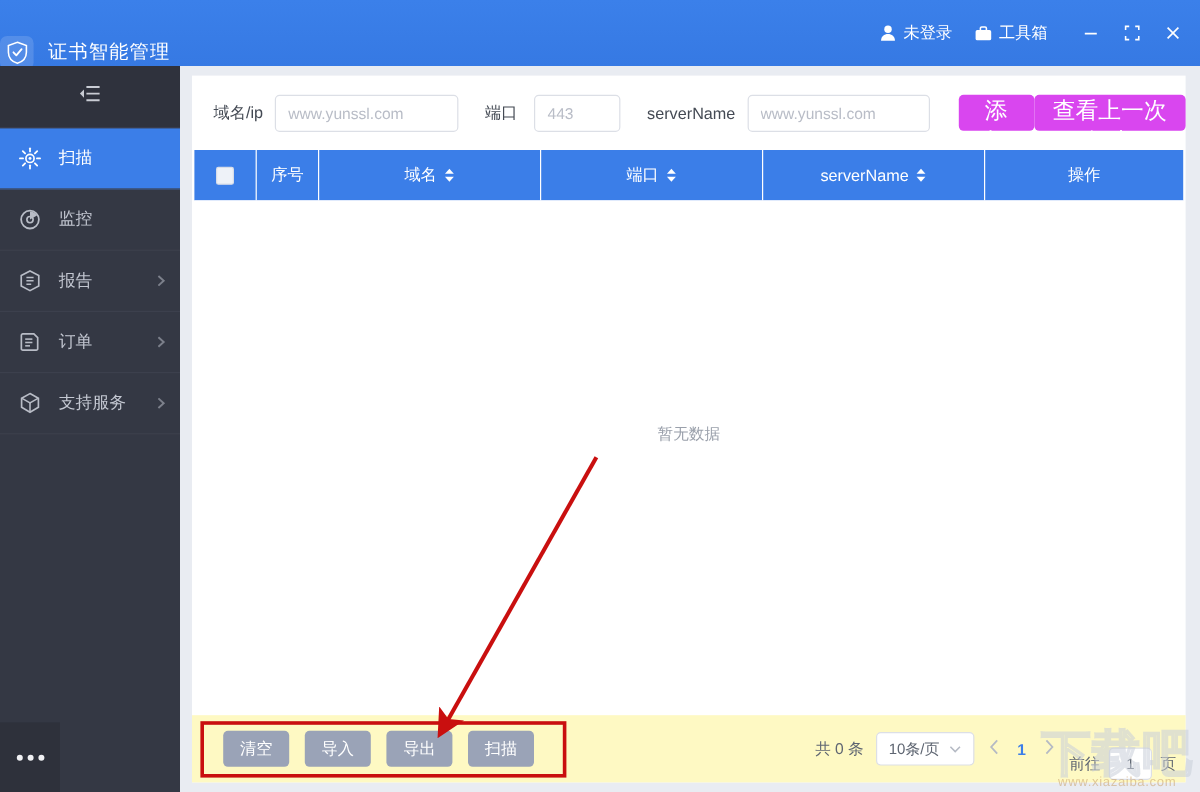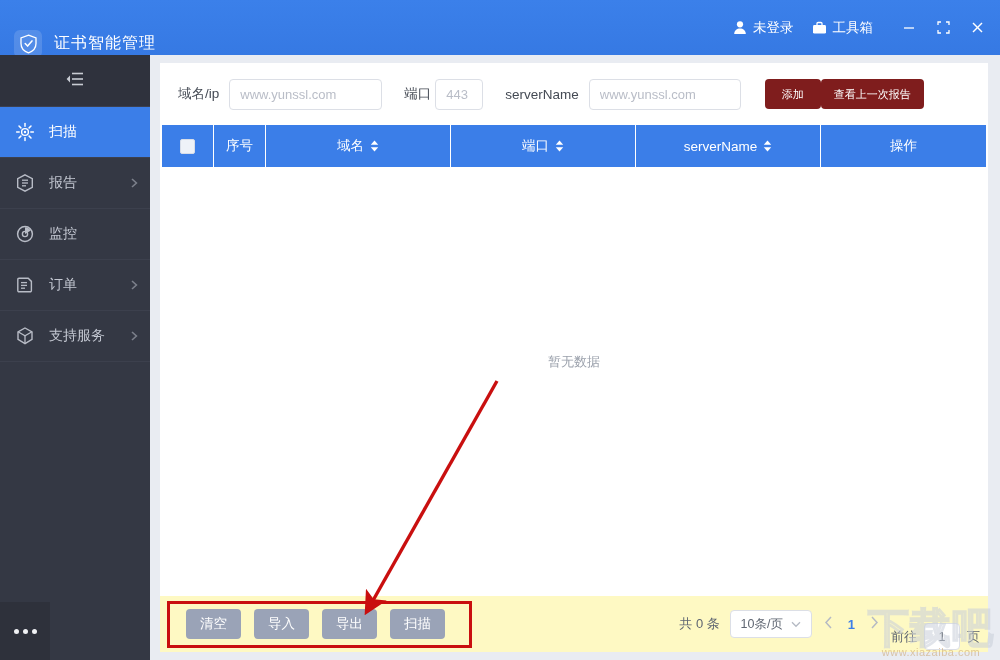--- a/index.html
+++ b/index.html
@@ -17,21 +17,21 @@
 
   
   .titlebar {
     position: absolute; left: 0; top: 0;
     width: 1000px; height: 55px;
     background: #3b7ee8;
     background: linear-gradient(180deg, #3b80ea 0%, #3679e3 100%);
     display: flex; align-items: center;
     color: #fff;
   }
-  .brand { display: flex; align-items: center; padding-left: 14px; margin-top: 32px; }
+  .brand { display: flex; align-items: center; padding-left: 0; margin-top: 32px; }
   .brand-logo {
     width: 28px; height: 28px; border-radius: 6px;
     background: rgba(255,255,255,0.14);
     display: flex; align-items: center; justify-content: center;
   }
   .brand-title {
     margin-left: 12px;
     font-size: 16px; letter-spacing: 1px; color: #ffffff;
   }
   .tb-spacer { flex: 1; }
@@ -112,29 +112,29 @@
     border-radius: 4px;
     padding: 0 10px;
     font-size: 13px;
     color: #5a6070;
     background: #fff;
     outline: none;
     font-family: "Liberation Sans", sans-serif;
   }
   .f-input::placeholder { color: #b9bdc7; }
   .f-input.wide { width: 153px; margin-left: 10px; }
-  .f-input.port  { width: 48px; margin-left: 4px; }
+  .f-input.port  { width: 72px; margin-left: 14px; }
   .f-input.sname { width: 152px; margin-left: 10px; }
   .f-label.lbl2 { margin-left: 22px; }
   .f-label.lbl3 { margin-left: 22px; }
   .btn-primary {
     height: 30px;
-    background: #7f1d1d;
+    background: #d946ef;
     border: none; border-radius: 4px;
-    color: #fff; font-size: 11px;
+    color: #fff; font-size: 19px;
     padding: 0 17px;
     cursor: pointer;
     font-family: Liberation Serif, serif;
   }
   .btn-primary.add { margin-left: 24px; }
   .btn-primary.report { padding: 0 13px; }
 
   
   .table-wrap { position: relative; }
   .thead {
@@ -334,43 +334,43 @@
             <line x1="5.9" y1="14.1" x2="4" y2="16"></line>
           </g>
         </svg>
       </span>
       <span class="side-label">扫描</span>
     </div>
 
     <div class="side-item">
       <span class="side-ico">
         <svg width="20" height="20" viewBox="0 0 20 20">
+          <circle cx="10" cy="10" r="7.4" fill="none" stroke="#b8bcc6" stroke-width="1.5"></circle>
+          <path d="M10 10 L10 3.2 A6.8 6.8 0 0 1 15.8 6.6 Z" fill="#b8bcc6"></path>
+          <circle cx="10" cy="10" r="2.6" fill="none" stroke="#b8bcc6" stroke-width="1.4"></circle>
+        </svg>
+      </span>
+      <span class="side-label">监控</span>
+    </div>
+
+    <div class="side-item">
+      <span class="side-ico">
+        <svg width="20" height="20" viewBox="0 0 20 20">
           <path d="M10 1.8 L17.3 5.6 V14.4 L10 18.2 L2.7 14.4 V5.6 Z" fill="none" stroke="#b8bcc6" stroke-width="1.4"></path>
           <line x1="7" y1="7.2" x2="13" y2="7.2" stroke="#b8bcc6" stroke-width="1.3"></line>
           <line x1="7" y1="10" x2="13" y2="10" stroke="#b8bcc6" stroke-width="1.3"></line>
           <line x1="7" y1="12.8" x2="11" y2="12.8" stroke="#b8bcc6" stroke-width="1.3"></line>
         </svg>
       </span>
       <span class="side-label">报告</span>
       <span class="side-arrow">
         <svg width="7" height="10" viewBox="0 0 7 10">
             <path d="M1 1 L5.4 5 L1 9" fill="none" stroke="#9498a3" stroke-width="1.6"></path>
           </svg>
       </span>
-    </div>
-
-    <div class="side-item">
-      <span class="side-ico">
-        <svg width="20" height="20" viewBox="0 0 20 20">
-          <circle cx="10" cy="10" r="7.4" fill="none" stroke="#b8bcc6" stroke-width="1.5"></circle>
-          <path d="M10 10 L10 3.2 A6.8 6.8 0 0 1 15.8 6.6 Z" fill="#b8bcc6"></path>
-          <circle cx="10" cy="10" r="2.6" fill="none" stroke="#b8bcc6" stroke-width="1.4"></circle>
-        </svg>
-      </span>
-      <span class="side-label">监控</span>
     </div>
 
     <div class="side-item">
       <span class="side-ico">
         <svg width="20" height="20" viewBox="0 0 20 20">
           <path d="M4 3.2 H13.2 L16.4 6.4 V15.6 A1.2 1.2 0 0 1 15.2 16.8 H4 A1.2 1.2 0 0 1 2.8 15.6 V4.4 A1.2 1.2 0 0 1 4 3.2 Z" fill="none" stroke="#b8bcc6" stroke-width="1.4"></path>
           <line x1="6" y1="7.6" x2="12" y2="7.6" stroke="#b8bcc6" stroke-width="1.3"></line>
           <line x1="6" y1="10.4" x2="12" y2="10.4" stroke="#b8bcc6" stroke-width="1.3"></line>
           <line x1="6" y1="13.2" x2="10" y2="13.2" stroke="#b8bcc6" stroke-width="1.3"></line>
         </svg>

